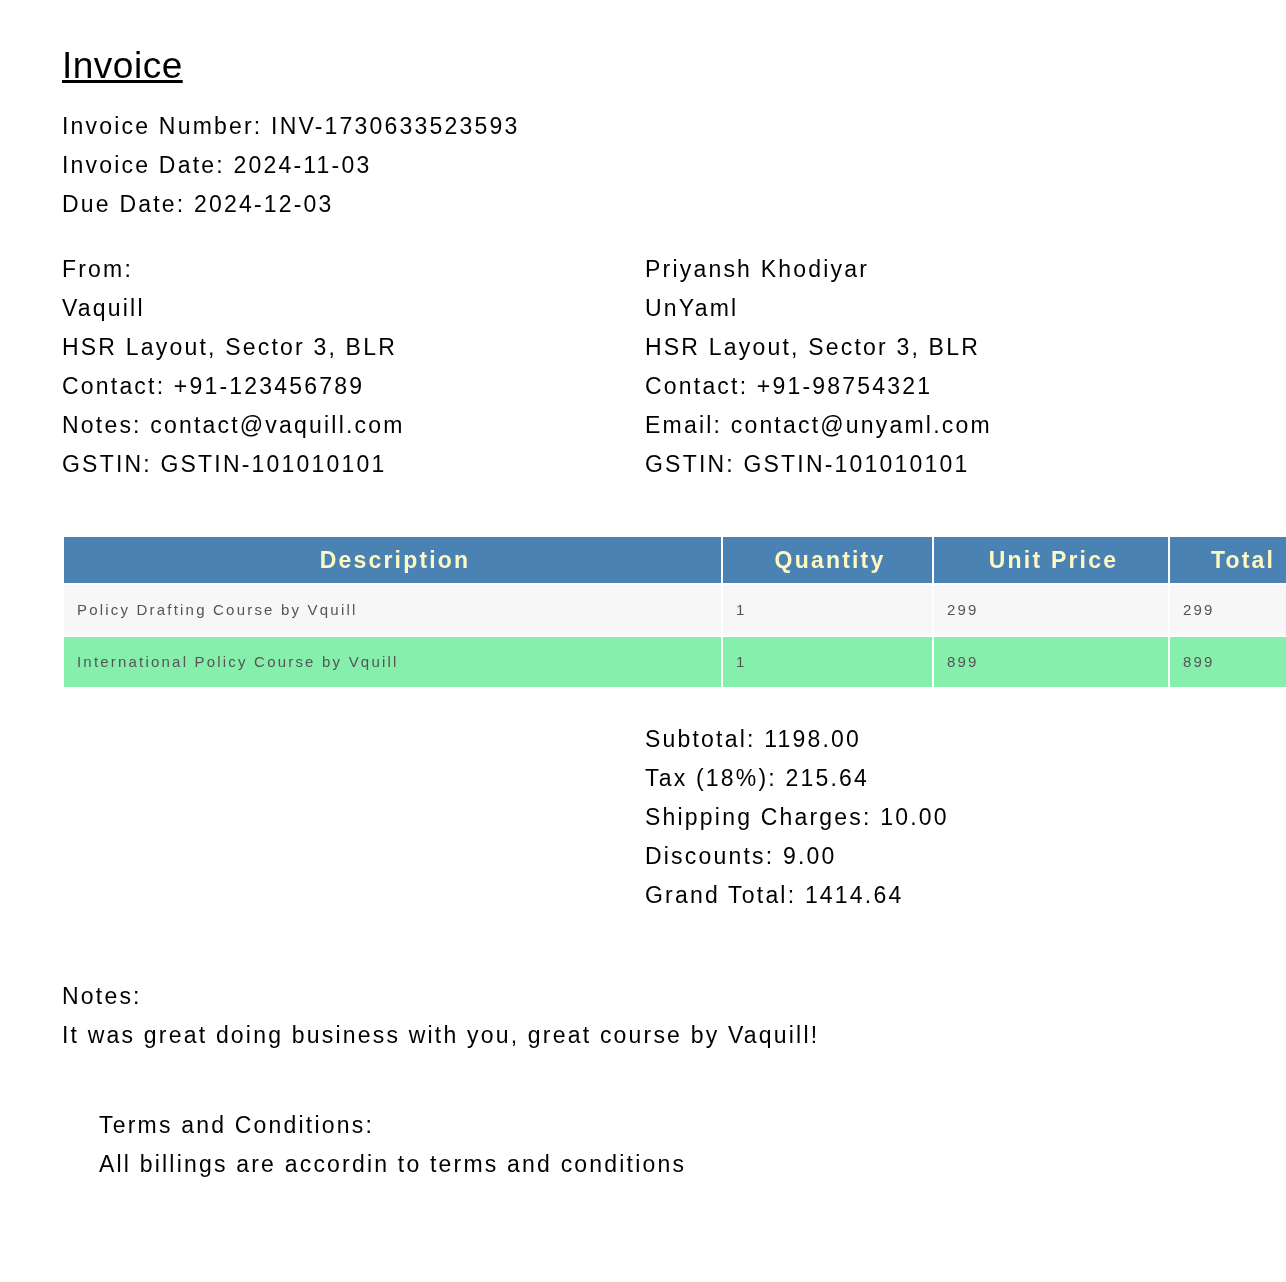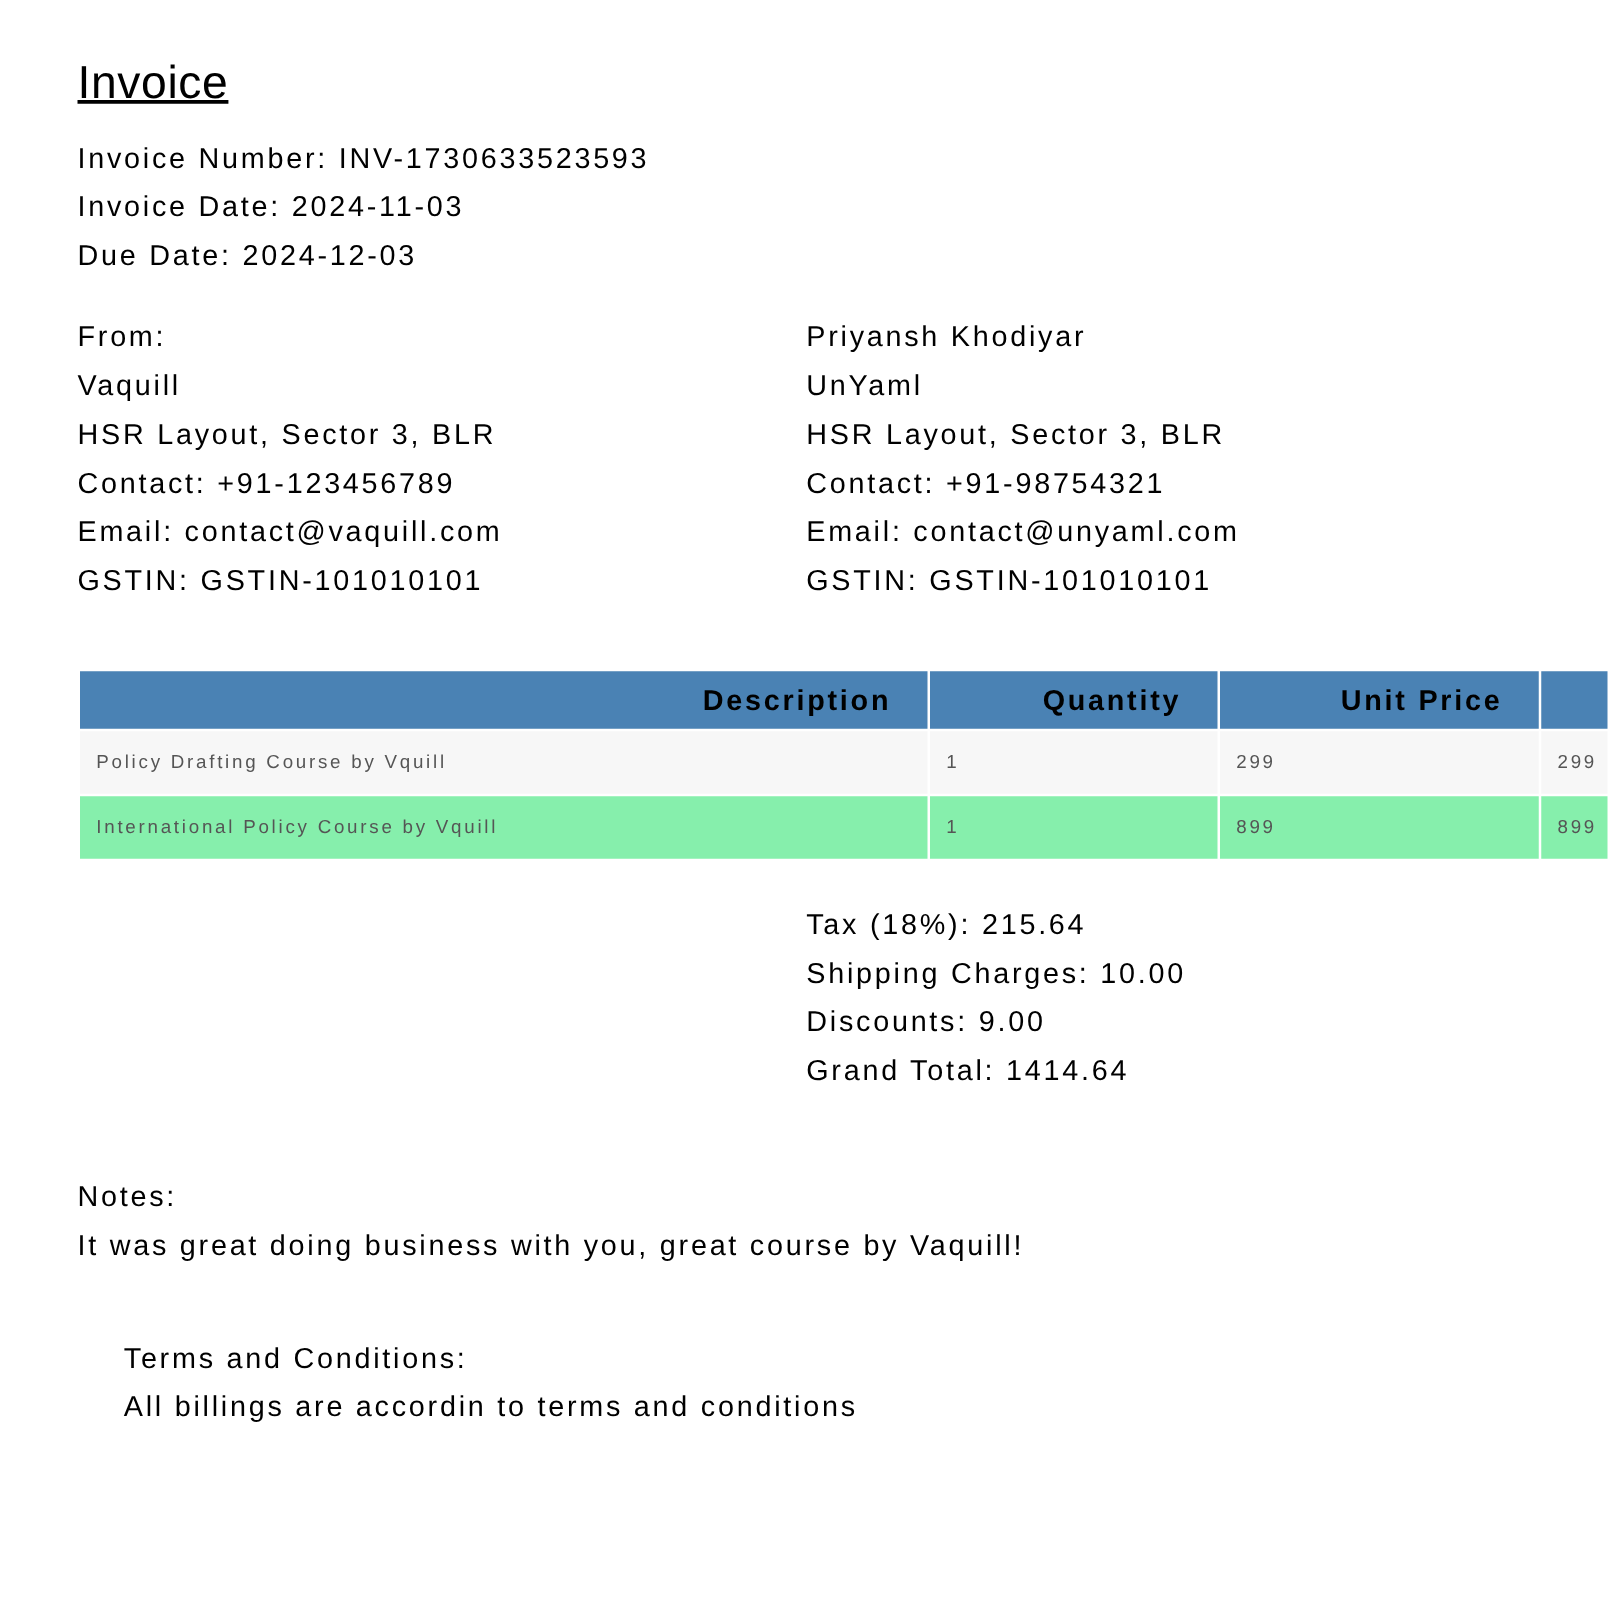--- a/index.html
+++ b/index.html
@@ -41,27 +41,27 @@
   }
   .items-table {
     margin-top: 51px;
     width: 1167px;
     border-collapse: separate;
     border-spacing: 2px;
     table-layout: fixed;
   }
   .items-table th {
     background: var(--header-bg, #4a82b4);
-    color: #000000;
+    color: #fef9c3;
     font-weight: bold;
-    text-align: right;
+    text-align: center;
     font-size: 23px;
     letter-spacing: 2.2px;
     line-height: 22px;
-    padding: 12px 29px 12px 13px;
+    padding: 12px 8px 12px 13px;
   }
   .items-table td {
     color: var(--row-text, #555555);
     font-size: 15px;
     letter-spacing: 2.2px;
     line-height: 22px;
     padding: 14px 13px 14px 13px;
     overflow: hidden;
     white-space: nowrap;
   }
@@ -107,21 +107,21 @@
       <span>2024-12-03</span>
     </div>
   </div>
 
   <div class="parties">
     <div class="party-col">
       <div>From:</div>
       <div>Vaquill</div>
       <div>HSR Layout, Sector 3, BLR</div>
       <div>Contact: +91-123456789</div>
-      <div>Email: contact@vaquill.com</div>
+      <div>Notes: contact@vaquill.com</div>
       <div>GSTIN: GSTIN-101010101</div>
     </div>
     <div class="party-col">
       <div>Priyansh Khodiyar</div>
       <div>UnYaml</div>
       <div>HSR Layout, Sector 3, BLR</div>
       <div>Contact: +91-98754321</div>
       <div>Email: contact@unyaml.com</div>
       <div>GSTIN: GSTIN-101010101</div>
     </div>
@@ -147,20 +147,24 @@
         <td>International Policy Course by Vquill</td>
         <td>1</td>
         <td>899</td>
         <td>899</td>
       </tr>
     </tbody>
   </table>
 
   <div class="totals-block">
     <div>
+      <span>Subtotal:</span>
+      <span>1198.00</span>
+    </div>
+    <div>
       <span>Tax (18%):</span>
       <span>215.64</span>
     </div>
     <div>
       <span>Shipping Charges:</span>
       <span>10.00</span>
     </div>
     <div>
       <span>Discounts:</span>
       <span>9.00</span>

